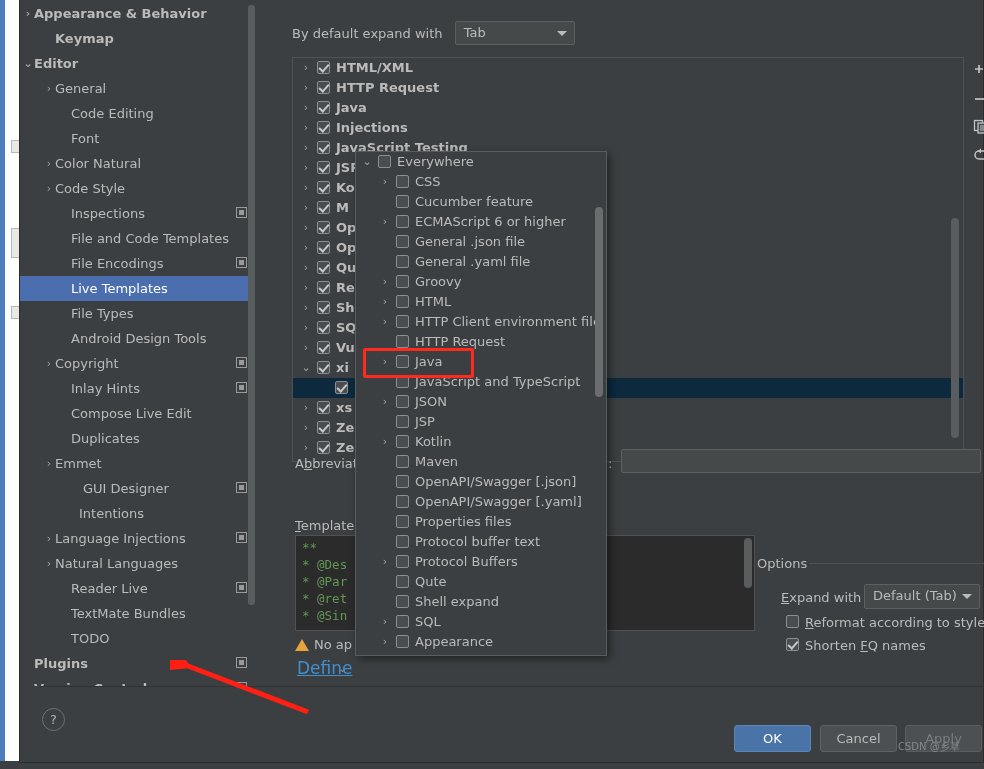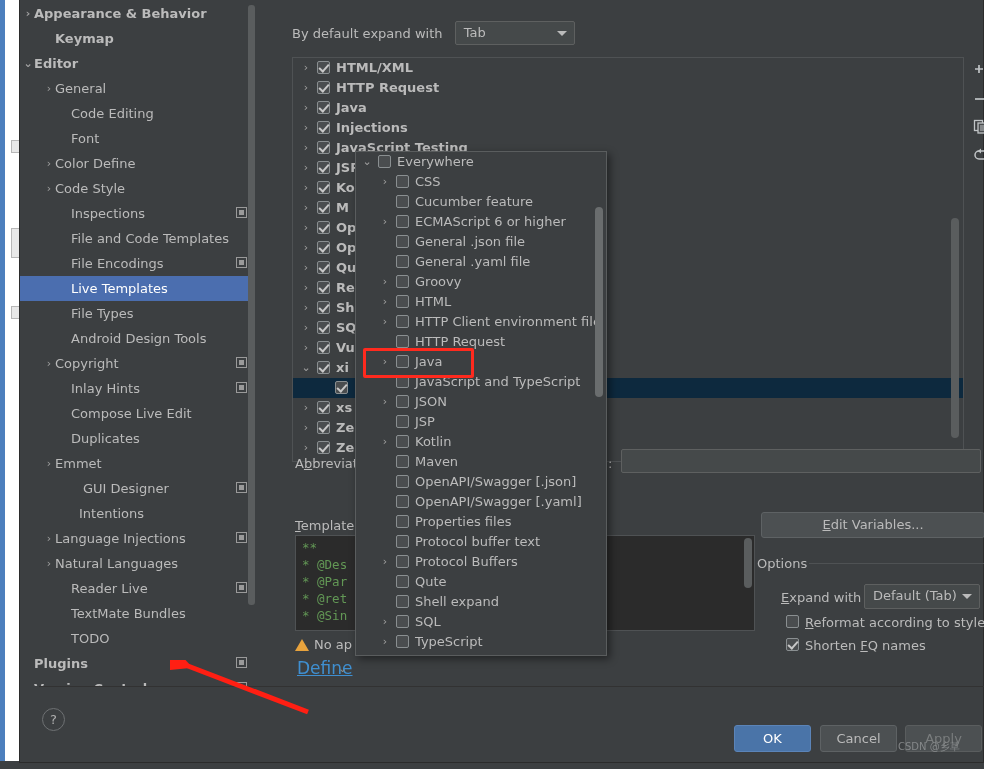--- a/index.html
+++ b/index.html
@@ -142,21 +142,21 @@
           <span class="sb-label" style="left: 35px;">General</span>
         </div>
         <div class="sb-item">
           <span class="sb-label" style="left: 51px;">Code Editing</span>
         </div>
         <div class="sb-item">
           <span class="sb-label" style="left: 51px;">Font</span>
         </div>
         <div class="sb-item">
           <span class="sb-arrow" style="left: 21px;">›</span>
-          <span class="sb-label" style="left: 35px;">Color Define</span>
+          <span class="sb-label" style="left: 35px;">Color Natural</span>
         </div>
         <div class="sb-item">
           <span class="sb-arrow" style="left: 21px;">›</span>
           <span class="sb-label" style="left: 35px;">Code Style</span>
         </div>
         <div class="sb-item">
           <span class="sb-label" style="left: 51px;">Inspections</span>
           <span class="sb-badge">
             <i></i>
           </span>
@@ -415,23 +415,20 @@
       <div class="doc"> * @Sin</div>
       <div class="code-scroll"></div>
     </div>
 
     <div class="warn-row">
       <span class="warn-ico"></span><span>No ap</span>
     </div>
     <div class="define-link">Define</div>
     <div class="define-caret">⌄</div>
 
-    <div class="btn" style="left:741px;top:537px;width:224px;height:26px;line-height:24px">
-      <u>E</u>dit Variables...
-    </div>
 
     <div class="opt-title" style="left:737px;top:581px">Options</div>
     <div class="opt-line" style="left:789px;top:588px;width:176px"></div>
 
     <span class="field-label" style="left:761px;top:615px"><u>E</u>xpand with</span>
     <span class="combo" style="position:absolute;left:836px;top:609px;width:116px;height:25px">
       <span class="val">Default (Tab)</span>
       <span class="caret"></span>
     </span>
 
@@ -546,21 +543,21 @@
             <span class="pop-label" style="left: 59px;">Shell expand</span>
           </div>
           <div class="pop-row">
             <span class="pop-arrow" style="left: 22px;">›</span>
             <span class="pop-cb" style="left: 40px;"></span>
             <span class="pop-label" style="left: 59px;">SQL</span>
           </div>
           <div class="pop-row">
             <span class="pop-arrow" style="left: 22px;">›</span>
             <span class="pop-cb" style="left: 40px;"></span>
-            <span class="pop-label" style="left: 59px;">TypeScript</span>
+            <span class="pop-label" style="left: 59px;">Appearance</span>
           </div>
         </div>
       <div class="pop-scroll"></div>
     </div>
     <div class="red-box"></div>
 
     <svg class="red-arrow" width="150" height="60">
       <defs>
         <marker id="ah" markerWidth="7" markerHeight="7" refX="1" refY="3.5" orient="auto">
           <polygon points="7 0, 7 7, 0 3.5" fill="#ff1f13"></polygon>

